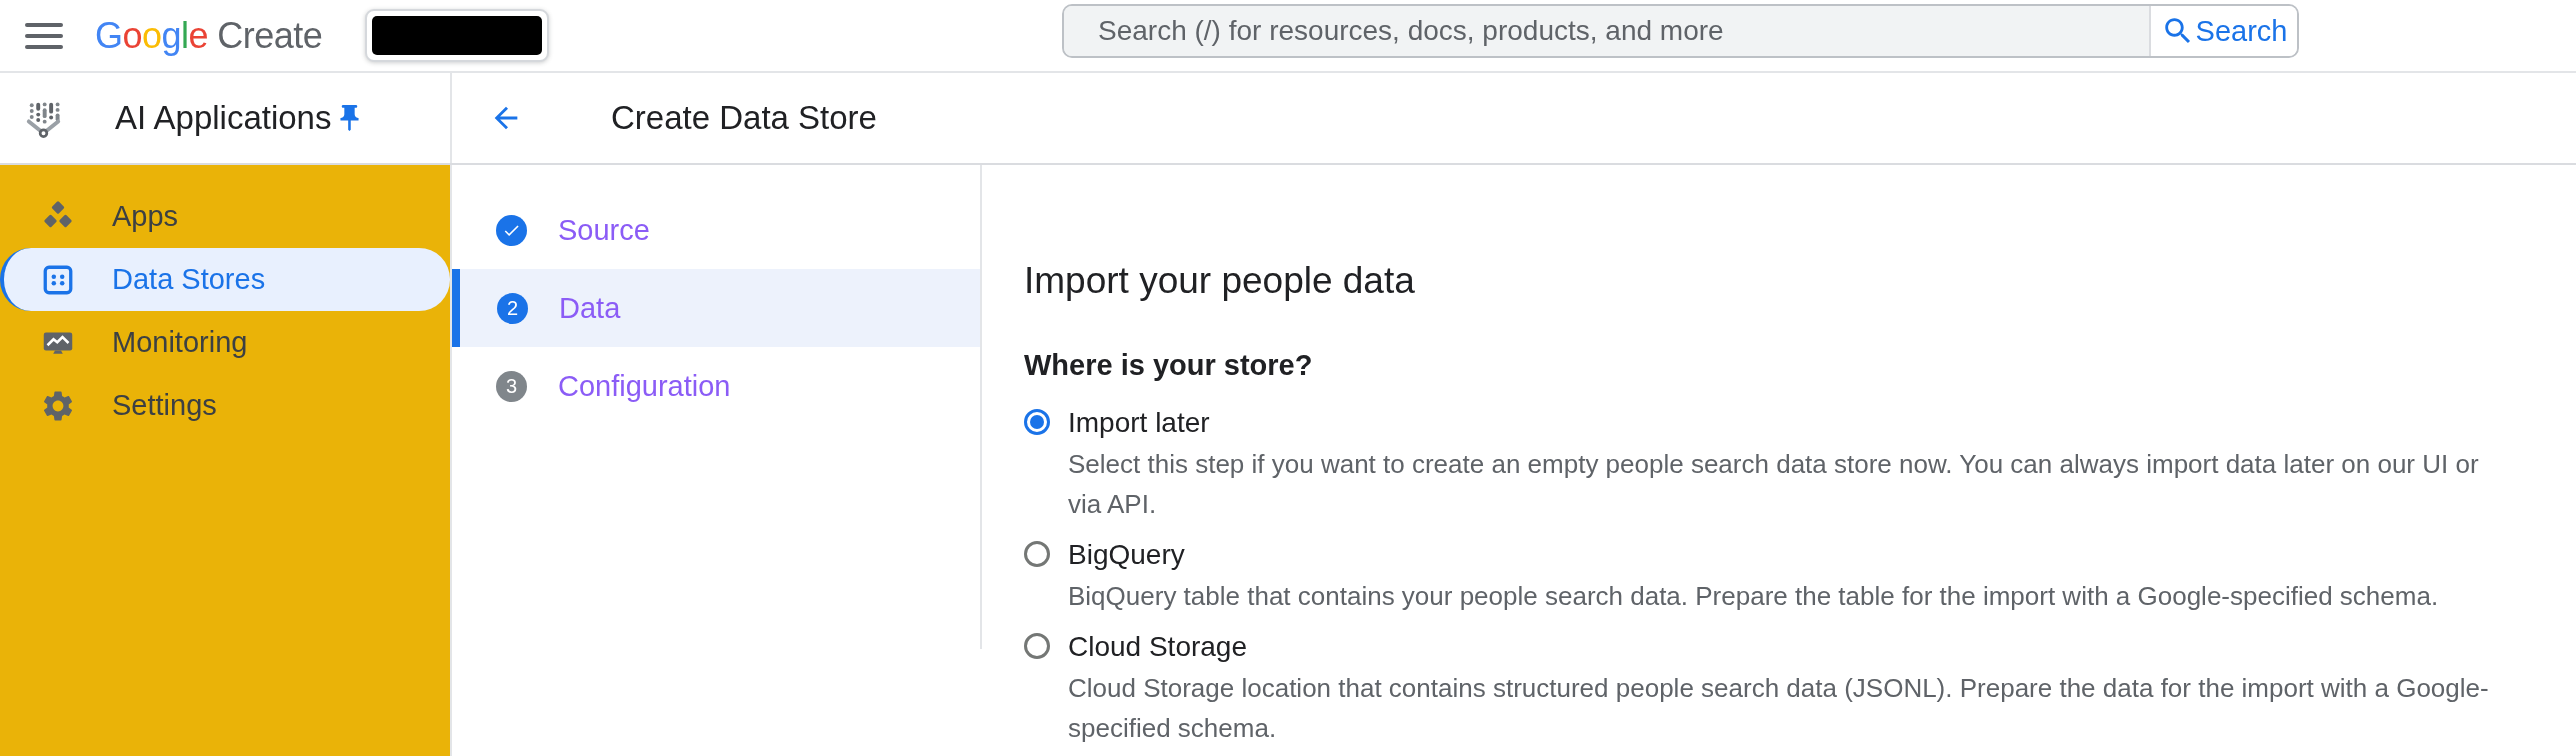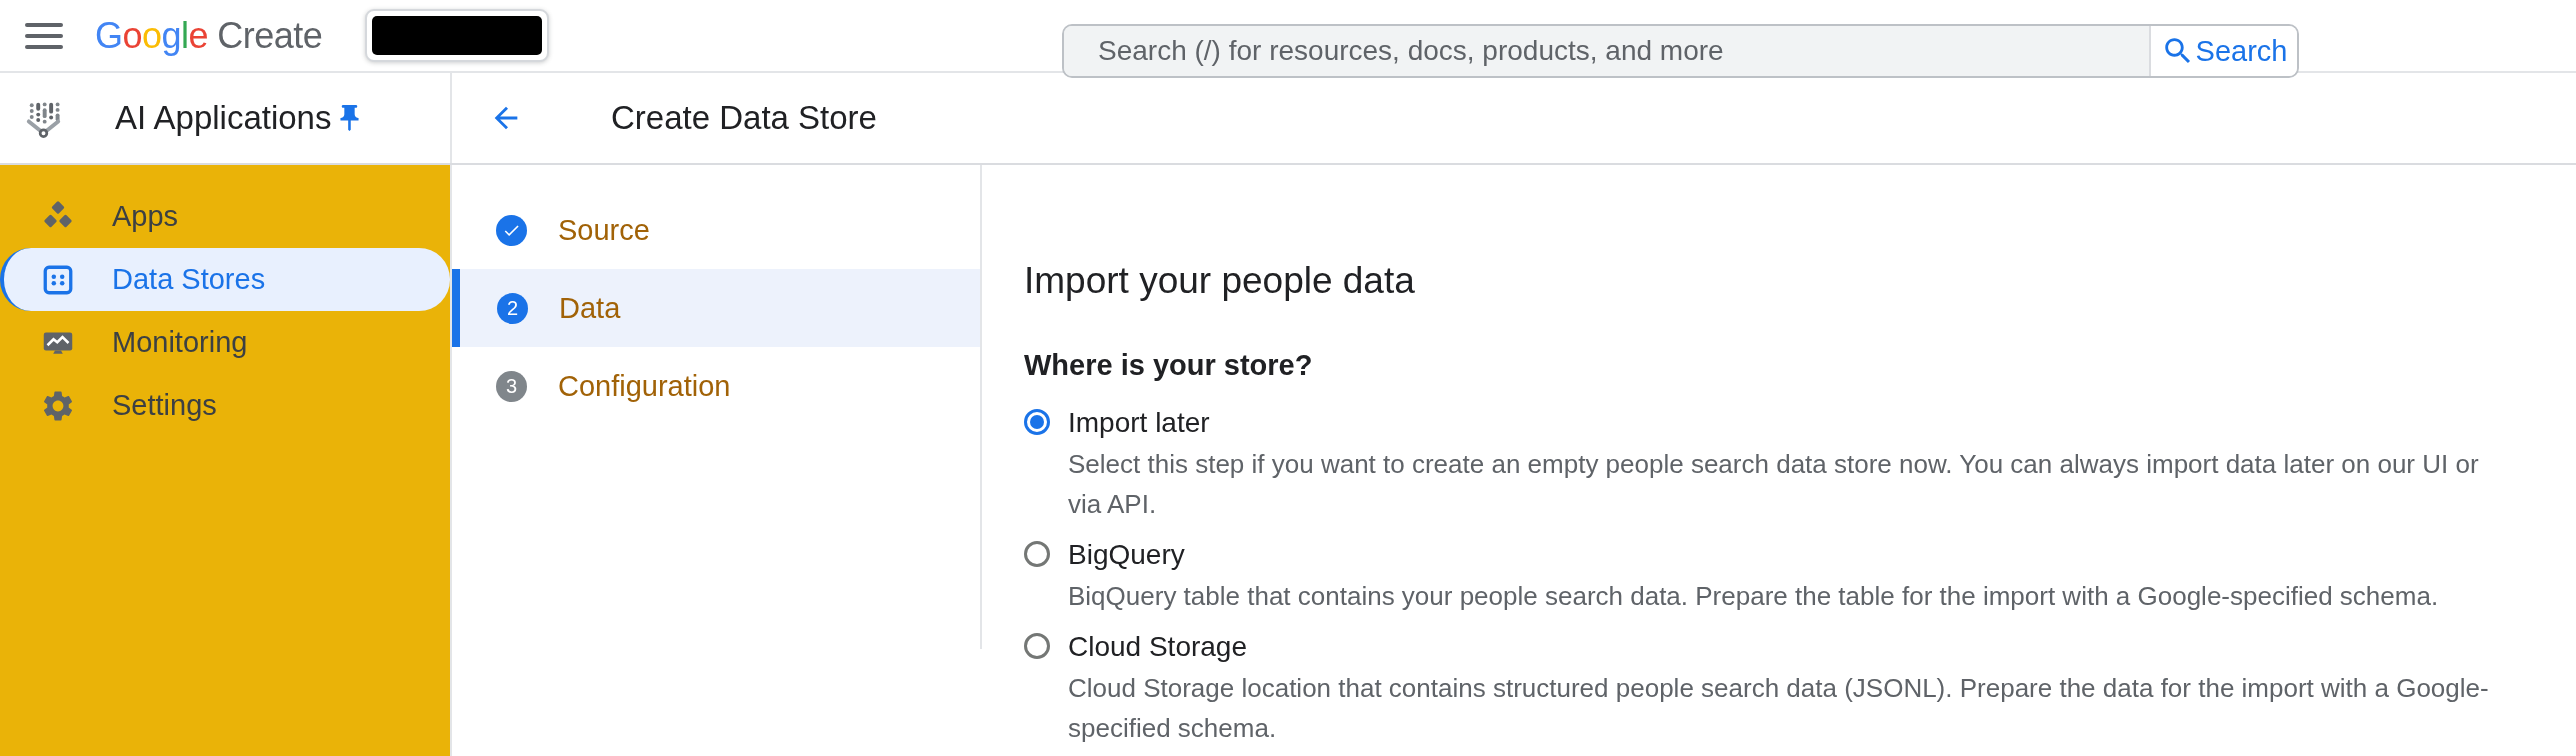--- a/index.html
+++ b/index.html
@@ -10,21 +10,21 @@
   }
   
   .topbar{height:73px;border-bottom:2px solid #e3e5e8;display:flex;align-items:center;position:relative;background:#fff;}
   .hamburger{width:75px;height:71px;margin-left:6px;border:none;background:none;display:flex;flex-direction:column;align-items:center;justify-content:center;gap:7px;cursor:pointer;}
   .hamburger span{display:block;width:38px;height:4px;background:#5f6368;border-radius:2px;}
   .logo{display:flex;align-items:baseline;margin-left:14px;font-size:36px;font-weight:500;letter-spacing:-0.5px;cursor:pointer;}
   .lg-b{color:#4285f4;} .lg-r{color:#ea4335;} .lg-y{color:#fbbc04;} .lg-g{color:#34a853;}
   .lg-cloud{color:#5f6368;margin-left:9px;font-weight:400;}
   .project-chip{margin-left:43px;width:184px;height:53px;background:#fff;border:2px solid #d5d8dc;border-radius:9px;box-shadow:0 1px 4px rgba(60,64,67,.25);padding:5px;cursor:pointer;}
   .project-chip .redacted{width:100%;height:100%;background:#000;border-radius:5px;}
-  .searchbar{position:absolute;left:1062px;top:24px;width:1237px;height:54px;border:2px solid #bdc1c6;border-radius:10px;display:flex;overflow:hidden;background:#f1f3f4;}
+  .searchbar{position:absolute;left:1062px;top:4px;width:1237px;height:54px;border:2px solid #bdc1c6;border-radius:10px;display:flex;overflow:hidden;background:#f1f3f4;}
   .searchbar input{flex:1;border:none;outline:none;background:#f1f3f4;font-family:"Liberation Sans",sans-serif;font-size:28px;color:#202124;padding:0 0 0 34px;}
   .searchbar input::placeholder{color:#5f6368;}
   .search-btn{flex:none;width:148px;background:#fff;border:none;border-left:2px solid #dadce0;display:flex;align-items:center;justify-content:center;gap:1px;cursor:pointer;color:#1a73e8;font-family:"Liberation Sans",sans-serif;font-size:29px;font-weight:500;}
   
   .productbar{height:92px;border-bottom:2px solid #dadce0;display:flex;background:#fff;}
   .product-left{width:452px;border-right:2px solid #e3e5e8;display:flex;align-items:center;position:relative;flex:none;}
   .product-name{margin-left:48px;font-size:33px;color:#202124;}
   .pin-btn{position:absolute;left:334px;top:50%;transform:translateY(-50%);border:none;background:none;cursor:pointer;padding:0;line-height:0;}
   .product-right{flex:1;display:flex;align-items:center;gap:48px;}
   .back-btn{margin-left:30px;width:47px;height:47px;border:none;background:none;cursor:pointer;padding:0;line-height:0;border-radius:50%;}
@@ -36,21 +36,21 @@
   .side-item{height:63px;display:flex;align-items:center;padding-left:40px;font-size:29px;color:#3c4043;cursor:pointer;}
   .side-item .icn{width:36px;height:36px;margin-right:36px;flex:none;line-height:0;}
   .side-item.active{background:#e8f0fe;border-left:4px solid #1a73e8;padding-left:36px;color:#1a73e8;border-radius:31px;}
   
   .stepper{width:530px;flex:none;border-right:2px solid #e3e5e8;padding-top:26px;height:484px;background:#fff;}
   .step{height:78px;display:flex;align-items:center;padding-left:44px;cursor:pointer;}
   .step.active{background:#edf2fc;border-left:8px solid #1a73e8;padding-left:37px;}
   .step-circle{width:31px;height:31px;border-radius:50%;margin-right:31px;display:flex;align-items:center;justify-content:center;color:#fff;font-size:20px;font-weight:500;flex:none;line-height:0;}
   .step-circle.done,.step-circle.active{background:#1a73e8;}
   .step-circle.upcoming{background:#80868b;}
-  .step-label{font-size:29px;color:#a16207;}
+  .step-label{font-size:29px;color:#8b5cf6;}
   
   .content{flex:1;padding:93px 59px 0 42px;}
   .heading{font-size:37px;line-height:45px;font-weight:400;color:#202124;margin:0;}
   .question{margin-top:46px;font-size:29px;font-weight:700;color:#202124;}
   .options{margin-top:24px;}
   .option{display:flex;margin-bottom:14px;cursor:pointer;}
   .radio{width:26px;height:26px;border-radius:50%;border:3px solid #747775;margin-top:3px;position:relative;flex:none;}
   .option.selected .radio{border-color:#1a73e8;}
   .option.selected .radio::after{content:'';position:absolute;inset:3px;background:#1a73e8;border-radius:50%;}
   .option-text{margin-left:18px;}

